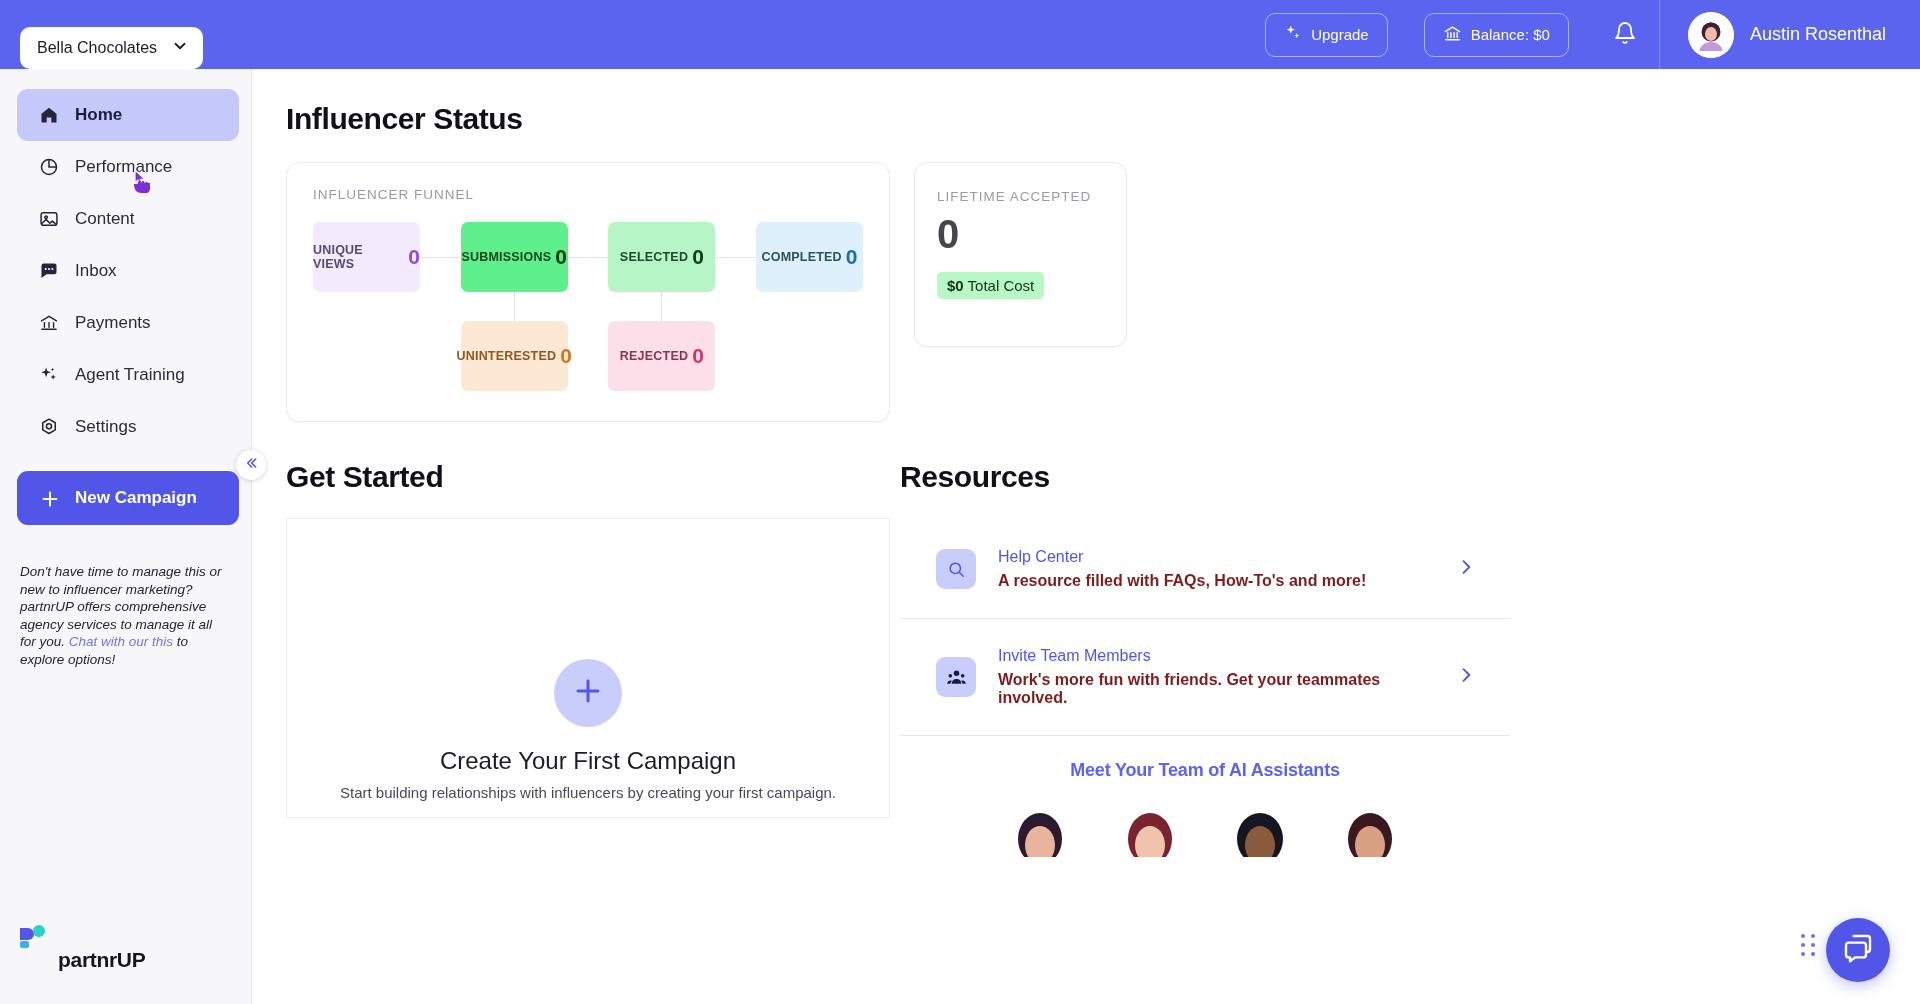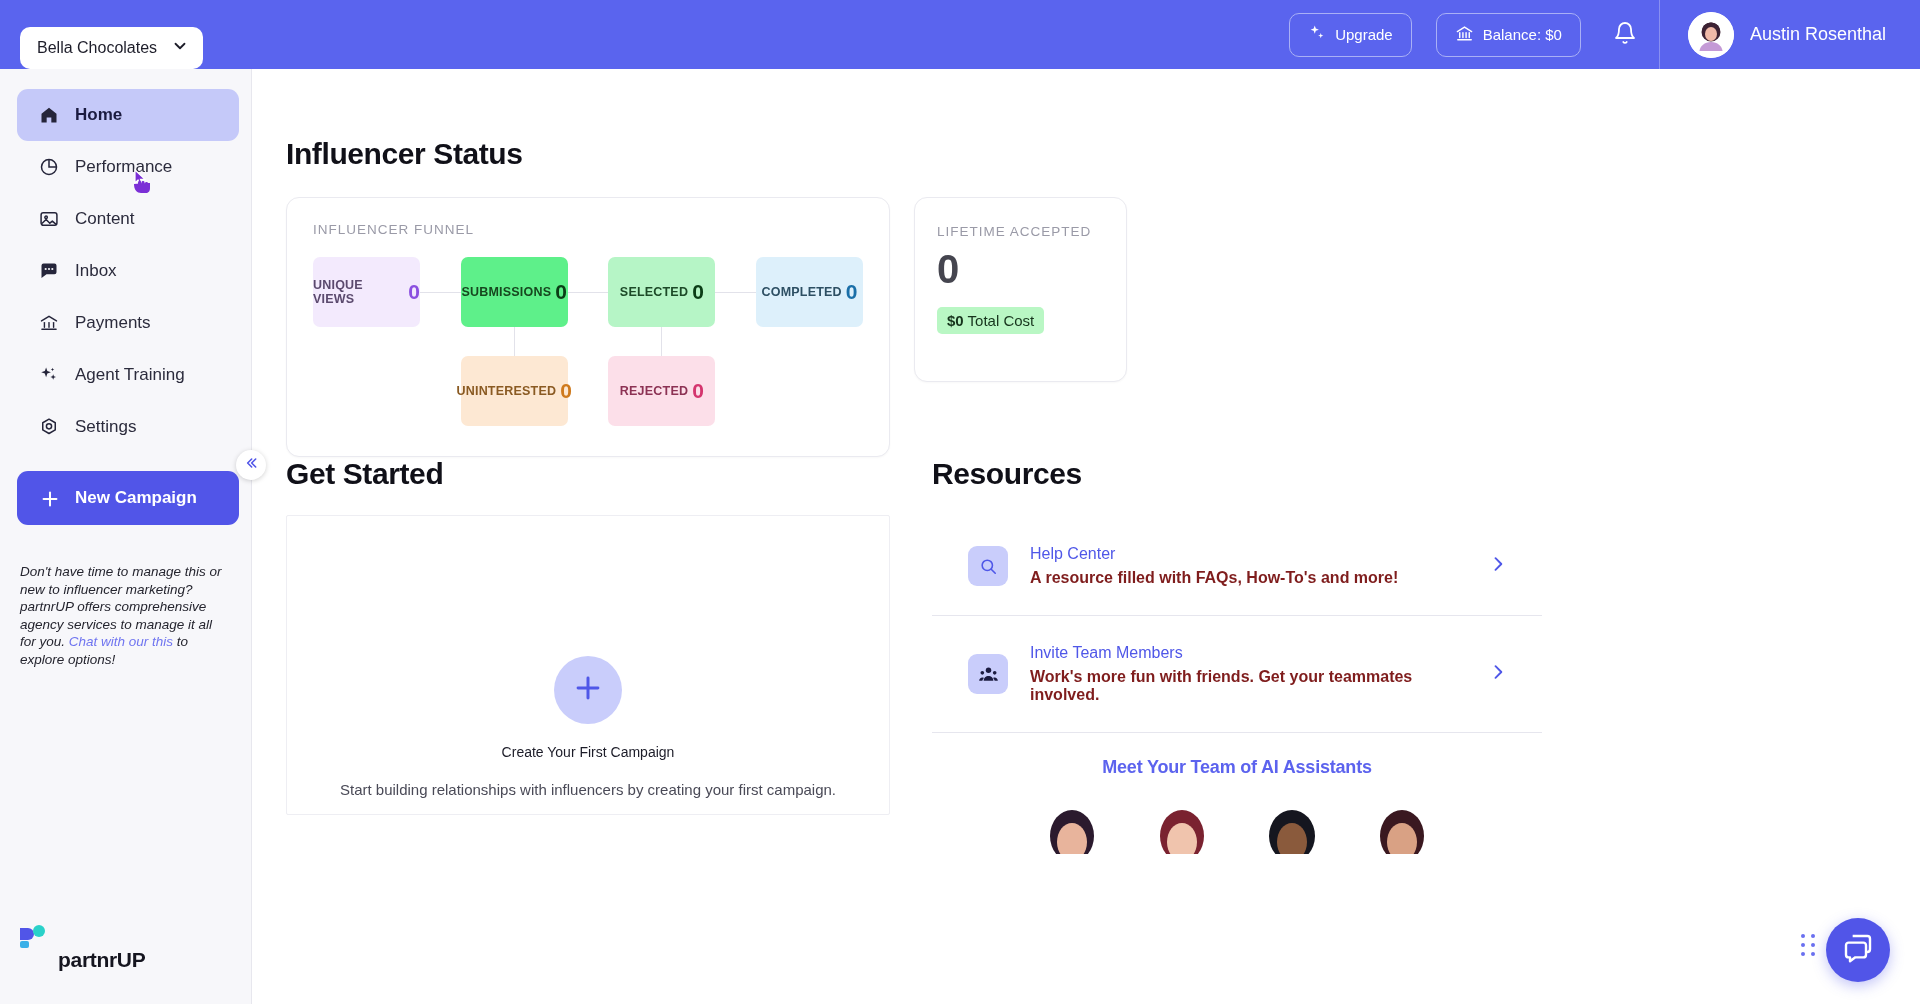--- a/index.html
+++ b/index.html
@@ -26,21 +26,21 @@
   .org-switcher .org-name { font-size: 16px; color: #1d1d29; white-space: nowrap; }
   .chev-down { margin-left: 14px; display: block; }
 
   .topbar-right {
     margin-left: auto; height: 69px; display: flex; align-items: center;
   }
   .pill {
     height: 44px; border: 1.5px solid #a9b0f6; border-radius: 10px;
     display: flex; align-items: center; gap: 9px;
     padding: 0 18px; color: #ffffff; font-size: 15px; cursor: pointer;
-    margin-right: 24px; background: transparent;
+    margin-right: 36px; background: transparent;
   }
   .bell-btn {
     width: 40px; height: 40px; display: flex; align-items: center;
     justify-content: center; cursor: pointer; margin-right: 14px;
   }
   .topbar-divider {
     width: 1px; height: 69px; background: rgba(255,255,255,0.28);
   }
   .user-chip {
     display: flex; align-items: center; gap: 16px;
@@ -90,21 +90,21 @@
     position: absolute; left: 236px; top: 450px; z-index: 20;
     width: 30px; height: 30px; border-radius: 50%;
     background: #ffffff; box-shadow: 0 1px 5px rgba(0,0,0,0.18);
     display: flex; align-items: center; justify-content: center; cursor: pointer;
   }
 
   
   .main {
     position: absolute; top: 69px; left: 252px;
     width: 1668px; height: 935px; background: #ffffff;
-    padding: 68px 0 0 34px; overflow: hidden;
+    padding: 33px 0 0 34px; overflow: hidden;
   }
   .h1 { font-size: 30px; font-weight: 700; color: #101018; letter-spacing: -0.4px; }
 
   .row1 { display: flex; gap: 24px; margin-top: 26px; }
 
   .funnel-card {
     width: 604px; border: 1px solid #eaeaf0; border-radius: 13px;
     background: #fff; padding: 24px 26px 30px 26px;
     box-shadow: 0 1px 2px rgba(16,16,24,0.03);
   }
@@ -128,36 +128,36 @@
     background: #fff; padding: 26px 22px; height: 185px;
     box-shadow: 0 1px 2px rgba(16,16,24,0.03);
   }
   .lifetime-value { font-size: 40px; font-weight: 700; color: #45454f; margin-top: 10px; line-height: 1; }
   .cost-badge {
     display: inline-block; margin-top: 18px; background: #b9f7c4;
     border-radius: 5px; padding: 5px 10px; font-size: 15px; color: #16341c;
   }
   .cost-badge b { font-weight: 700; }
 
-  .row2 { display: flex; gap: 42px; }
+  .row2 { display: flex; gap: 10px; margin-top: 38px; }
   .col-left { width: 604px; }
   .col-right { width: 610px; }
 
   .started-card {
     margin-top: 24px; border: 1px solid #eeeef3; border-left: 1px solid #eeeef3;
     border-radius: 2px; height: 300px; position: relative; background: #fff;
   }
   .plus-circle {
     position: absolute; left: 50%; top: 140px; transform: translateX(-50%);
     width: 68px; height: 68px; border-radius: 50%; background: #c9cdfb;
     display: flex; align-items: center; justify-content: center; cursor: pointer;
   }
   .started-title {
     position: absolute; top: 228px; width: 100%; text-align: center;
-    font-size: 14px; color: #1c1c28;
+    font-size: 24px; color: #1c1c28;
   }
   .started-sub {
     position: absolute; top: 265px; width: 100%; text-align: center;
     font-size: 15px; color: #4a4a57;
   }
 
   .res-list { margin-top: 26px; }
   .res-row {
     display: flex; align-items: center; gap: 22px;
     padding: 28px 8px 28px 36px; border-bottom: 1px solid #e6e6ee; cursor: pointer;

